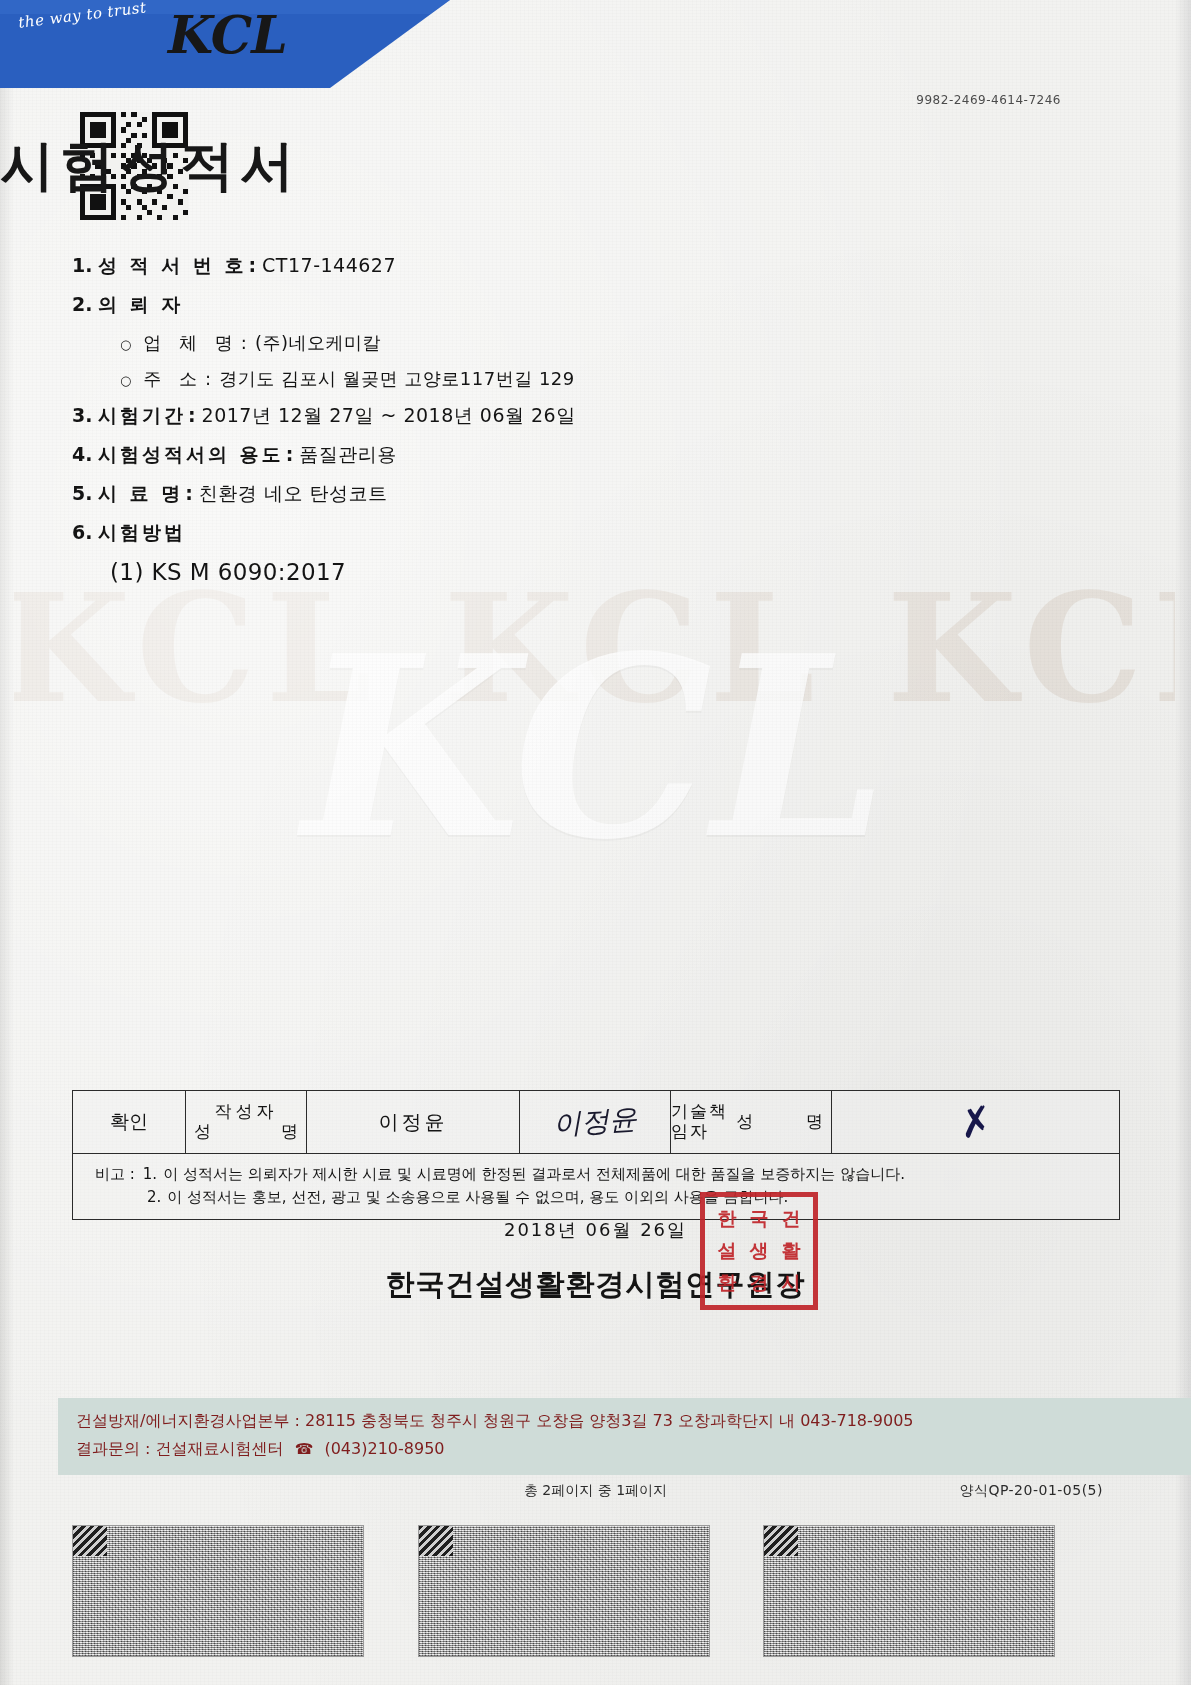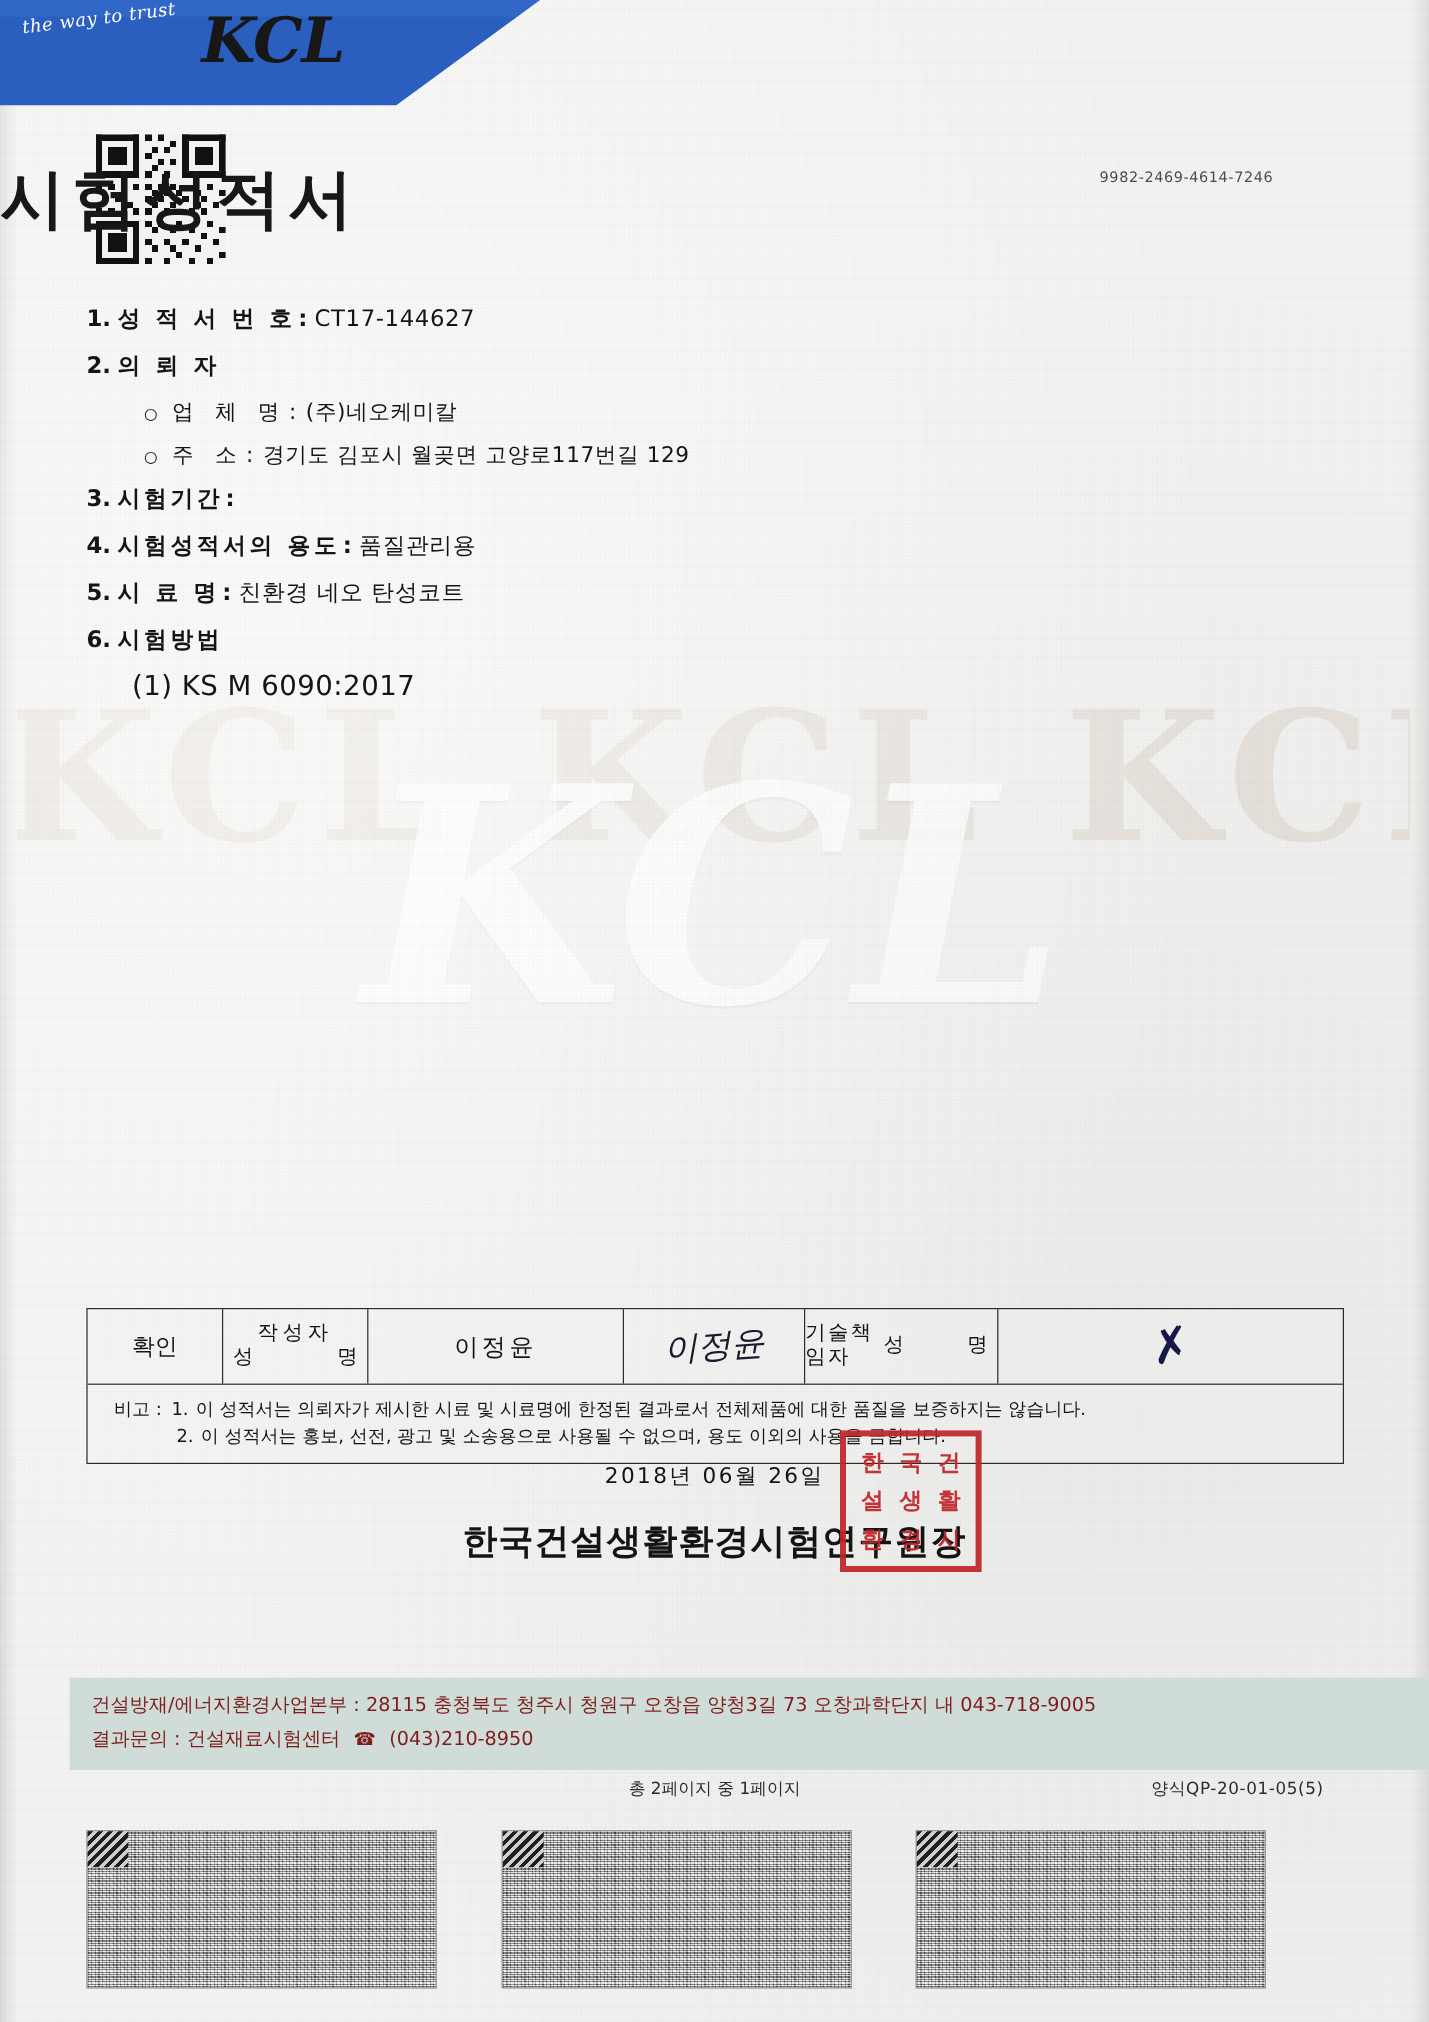--- a/index.html
+++ b/index.html
@@ -75,21 +75,20 @@
 
   
   .doc-number {
     position: absolute;
     right: 130px;
     top: 93px;
     font-size: 12px;
     letter-spacing: 0.5px;
     color: #4b4b4b;
     z-index: 5;
-    margin-top: 48px;
   }
 
   
   .qr {
     position: absolute;
     left: 80px; top: 112px;
     width: 108px; height: 108px;
     z-index: 5;
   }
 
@@ -492,20 +491,21 @@
       <span class="bullet">○</span>
       <span class="sub-label">주    소</span>
       <span class="sub-colon">:</span>
       <span class="field-value">경기도 김포시 월곶면 고양로117번길 129</span>
     </div>
 
     <div class="field-row">
       <span class="field-num">3.</span>
       <span class="field-label">시험기간</span>
       <span class="field-colon">:</span>
+      <span class="field-value">2017년 12월 27일 ~ 2018년 06월 26일</span>
     </div>
 
     <div class="field-row">
       <span class="field-num">4.</span>
       <span class="field-label">시험성적서의 용도</span>
       <span class="field-colon">:</span>
       <span class="field-value">품질관리용</span>
     </div>
 
     <div class="field-row">

